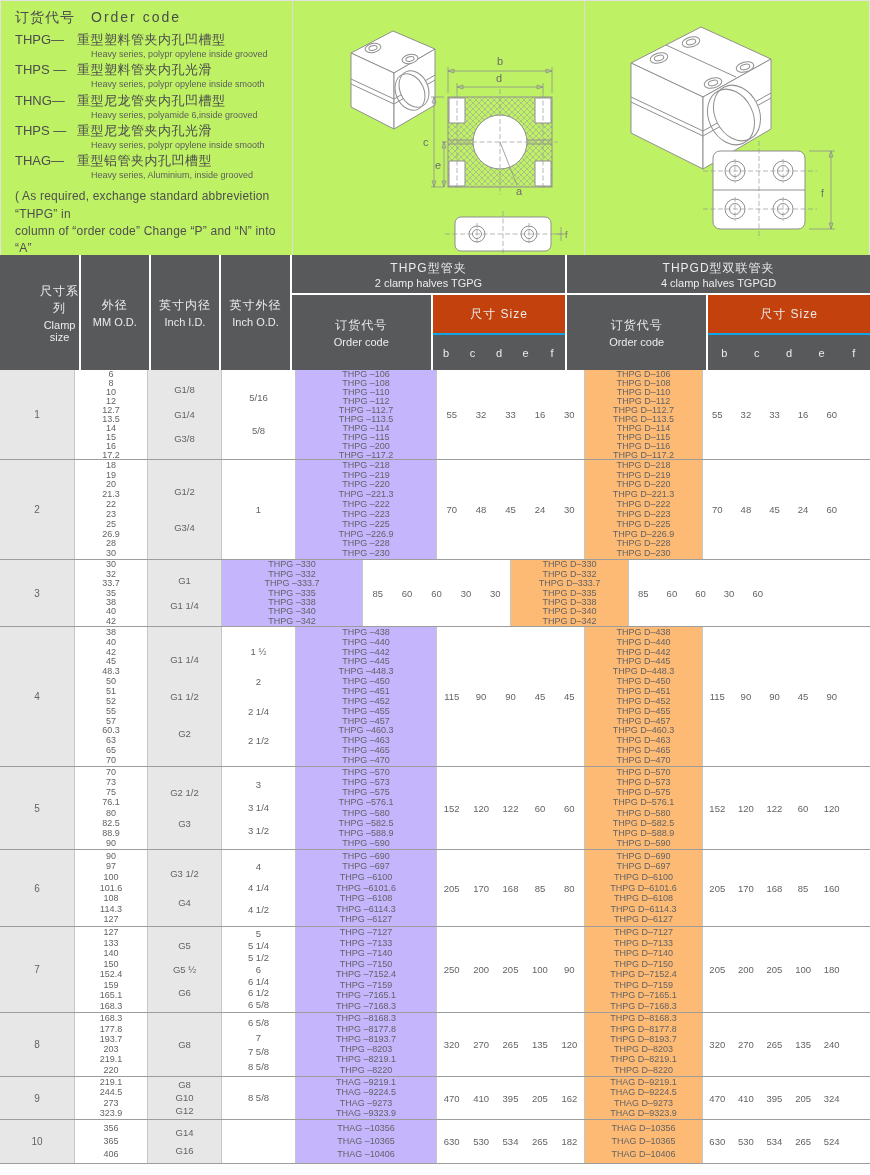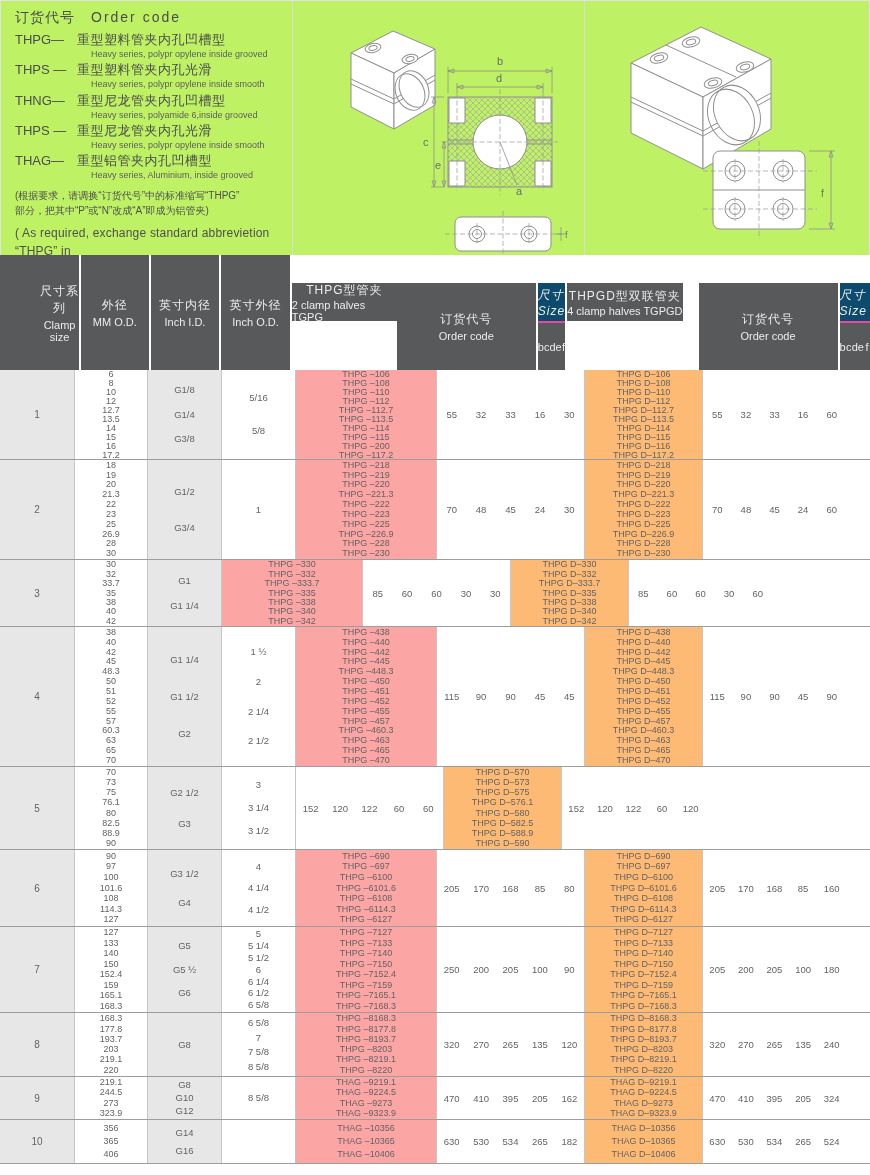--- a/index.html
+++ b/index.html
@@ -23,43 +23,43 @@
   .legend-note.en { font-size:12px; line-height:1.45; letter-spacing:0.2px; }
   .draw { width:292px; }
   .draw svg { display:block; }
 
   
   .thead { display:flex; height:115px; background:#ffffff; font-weight:normal; }
   .hcell { background:#58595b; color:#ececec; display:flex; flex-direction:column; justify-content:center; align-items:center; text-align:center; border-right:2px solid #ffffff; }
   .hzh { font-size:12px; letter-spacing:1px; }
   .hen { font-size:11px; margin-top:2px; }
   .hc1 { width:83px;padding-left:40px; } .hc2 { width:73px; } .hc3 { width:74px; } .hc4 { width:74px; }
-  .hgroup { width:289px; display:flex; flex-direction:row; border-right:2px solid #ffffff;margin-top:28px; }
-  .hgroup.last { width:318px; border-right:none;gap:16px; }
+  .hgroup { width:289px; display:flex; flex-direction:column; border-right:2px solid #ffffff; }
+  .hgroup.last { width:318px; border-right:none; }
   .hg-title { height:40px; background:#58595b; color:#ececec; display:flex; flex-direction:column; justify-content:center; align-items:center; border-bottom:2px solid #ffffff; }
   .hg-title .hzh { font-size:12px; }
   .hg-title .hen { font-size:11px; margin-top:0; }
   .hg-body { flex:1; display:flex; }
   .hg-code { width:141px; background:#58595b; color:#ececec; border-right:2px solid #ffffff; display:flex; flex-direction:column; justify-content:center; align-items:center; }
   .hg-size { flex:1; display:flex; flex-direction:column; }
-  .hg-size-label { height:40px; background:#0c4a6e; color:#ececec; display:flex; justify-content:center; align-items:center; font-size:12px; border-bottom:2px solid #ec4899; letter-spacing:1px;font-style:italic; }
+  .hg-size-label { height:40px; background:#c2410c; color:#ececec; display:flex; justify-content:center; align-items:center; font-size:12px; border-bottom:2px solid #0ea5e9; letter-spacing:1px; }
   .hg-letters { flex:1; background:#58595b; color:#ececec; display:flex; align-items:center; font-size:11px; }
   .hg-letters span { flex:1; text-align:center; }
 
   
   .tbody { background:#ffffff; }
   .trow { display:flex; border-top:1px solid #9d9d9d; }
   .trow:first-child { border-top:none; }
   .cell { border-right:1px solid #c6c6c6; font-size:9px; color:#636365; overflow:hidden; }
   .cell:last-child { border-right:none; }
   .c1 { width:75px; background:#e7e7e7; display:flex; align-items:center; justify-content:center; font-size:10px; }
   .c2 { width:73px; background:#ffffff; }
   .c3 { width:74px; background:#e7e7e7; font-size:9.5px; }
   .c4 { width:74px; background:#ffffff; font-size:9.5px; }
-  .c5 { width:141px; background:#fca5a5; }
+  .c5 { width:141px; background:#c4b5fd; }
   .c6 { width:148px; background:#ffffff; }
   .c7 { width:118px; background:#fdba74; }
   .c8 { width:143px; background:#ffffff; }
   .stack { display:flex; flex-direction:column; justify-content:space-evenly; align-items:center; }
   .stack span { display:block; text-align:center; line-height:1; white-space:nowrap; }
   .sizes { display:flex; align-items:center; font-size:9.5px; }
   .sizes span { flex:1; text-align:center; }
   .r1 { height:89px; } .r2 { height:100px; } .r3 { height:67px; } .r4 { height:140px; }
   .r5 { height:83px; } .r6 { height:77px; } .r7 { height:86px; } .r8 { height:64px; }
   .r9 { height:43px; } .r10 { height:45px; border-bottom:1px solid #9d9d9d; }
@@ -111,22 +111,20 @@
         <div class="li-en">Heavy series, polypr opylene inside smooth</div>
       </div>
       <div class="legend-item">
         <div class="li-top">
             <span class="li-code">THAG—</span>
             <span class="li-zh">重型铝管夹内孔凹槽型</span>
           </div>
         <div class="li-en">Heavy series, Aluminium, inside grooved</div>
       </div>
 
-      <div class="legend-note">(根据要求，请调换“订货代号”中的标准缩写“THPG”
-部分，把其中“P”或“N”改成“A”即成为铝管夹)</div>
       <div class="legend-note en">( As required, exchange standard abbrevietion “THPG” in
 column of “order code” Change “P” and “N” into “A”
 it's Aluminium clamps )</div>
     </div>
 
     <div class="panel draw">
       <svg width="292" height="255" viewBox="0 0 292 255">
         <defs>
           <pattern id="xh" width="6" height="6" patternUnits="userSpaceOnUse">
             <path d="M0 6 L6 0 M0 0 L6 6" stroke="#a0a0a0" stroke-width="0.6"></path>
@@ -553,20 +551,30 @@
         </div>
       <div class="cell c3 stack">
           <span>G2 1/2</span>
           <span>G3</span>
         </div>
       <div class="cell c4 stack">
           <span>3</span>
           <span>3 1/4</span>
           <span>3 1/2</span>
         </div>
+      <div class="cell c5 stack">
+          <span>THPG –570</span>
+          <span>THPG –573</span>
+          <span>THPG –575</span>
+          <span>THPG –576.1</span>
+          <span>THPG –580</span>
+          <span>THPG –582.5</span>
+          <span>THPG –588.9</span>
+          <span>THPG –590</span>
+        </div>
       <div class="cell c6 sizes">
           <span>152</span>
           <span>120</span>
           <span>122</span>
           <span>60</span>
           <span>60</span>
         </div>
       <div class="cell c7 stack">
           <span>THPG D–570</span>
           <span>THPG D–573</span>

